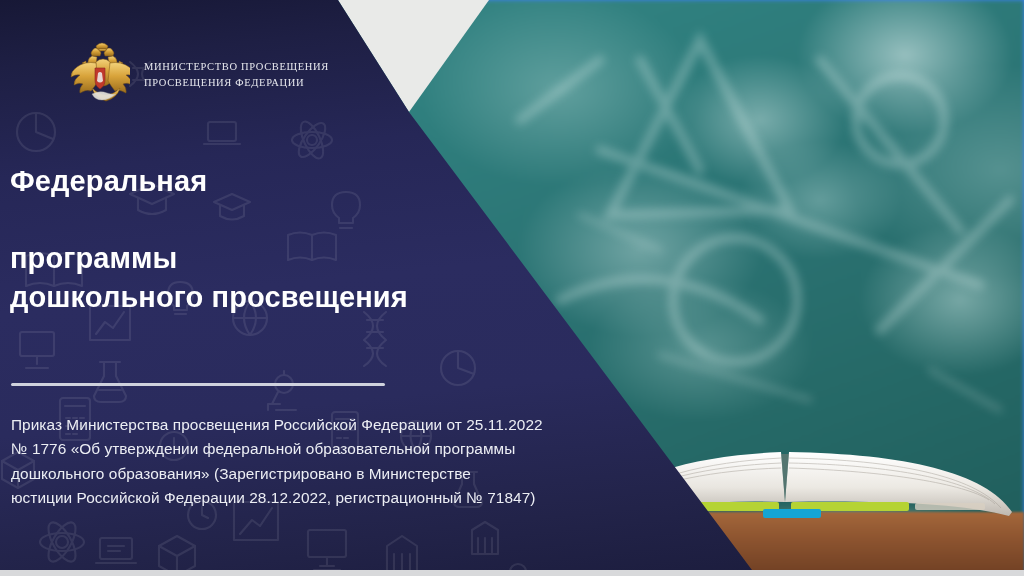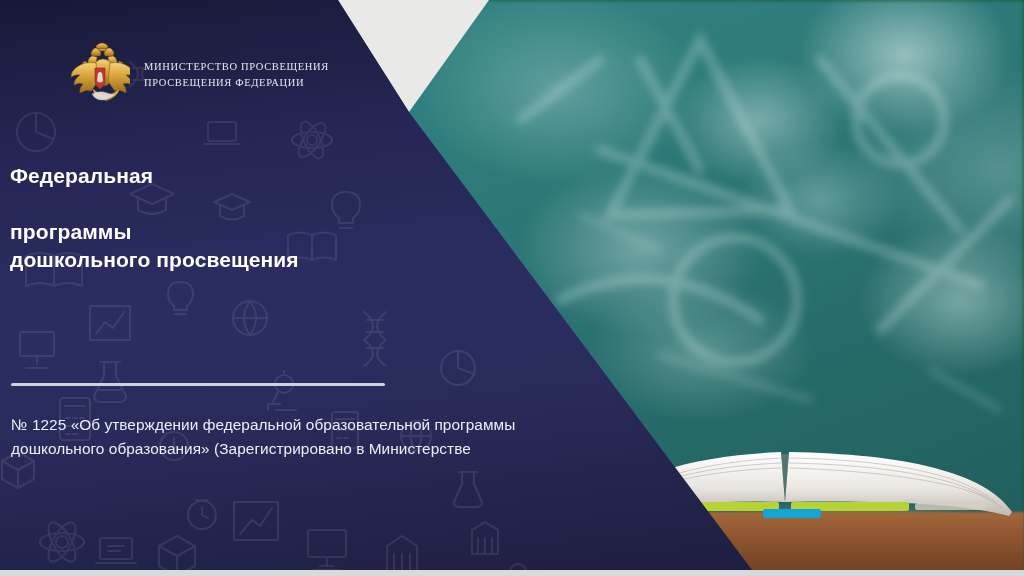--- a/index.html
+++ b/index.html
@@ -9,21 +9,21 @@
     width:1024px; height:576px;
     background:#ffffff;
     font-family:"Liberation Sans", sans-serif;
     overflow:hidden;
   }
 
   #slide {
     position:relative;
     width:1024px; height:576px;
     overflow:hidden;
-    background:#14532d;
+    background:#3b82f6;
   }
 
   
   .photo-layer {
     position:absolute;
     inset:0;
     background:
       radial-gradient(ellipse 150px 110px at 905px 55px,  rgba(235,248,247,.55), rgba(235,248,247,0) 72%),
       radial-gradient(ellipse 120px 90px  at 760px 120px, rgba(225,243,241,.42), rgba(225,243,241,0) 72%),
       radial-gradient(ellipse 170px 120px at 640px 250px, rgba(222,241,239,.38), rgba(222,241,239,0) 72%),
@@ -117,21 +117,21 @@
     letter-spacing:.65px;
     color:#e7e8ee;
     line-height:1.35;
     white-space:nowrap;
   }
 
   
   .title {
     position:absolute;
     left:10px; top:162px; width:470px;
-    font-size:21px;
+    font-size:29px;
     font-weight:bold;
     line-height:1.33;
     letter-spacing:.1px;
     color:#ffffff;
   }
 
   
   .divider {
     position:absolute;
     left:11px; top:383px; width:374px; height:3px;
@@ -446,17 +446,19 @@
   <h1 class="title">
     <span>Федеральная</span><br>
     <br>
     <span>программы</span><br>
     <span>дошкольного просвещения</span>
   </h1>
 
   <div class="divider"></div>
 
   <div class="body-text">
-    <span class="line">№ 1225 «Об утверждении федеральной образовательной программы</span>
+    <span class="line">Приказ Министерства просвещения Российской Федерации от 25.11.2022</span>
+    <span class="line">№ 1776 «Об утверждении федеральной образовательной программы</span>
     <span class="line">дошкольного образования» (Зарегистрировано  в Министерстве</span>
+    <span class="line">юстиции Российской Федерации 28.12.2022, регистрационный № 71847)</span>
   </div>
 
 </div>
 
 </body></html>

